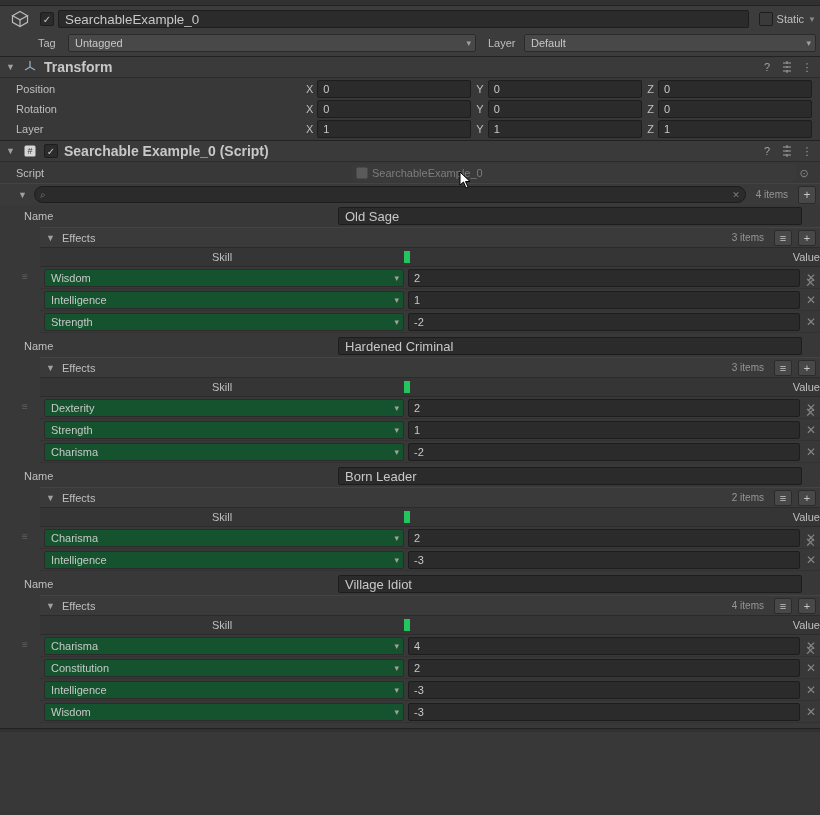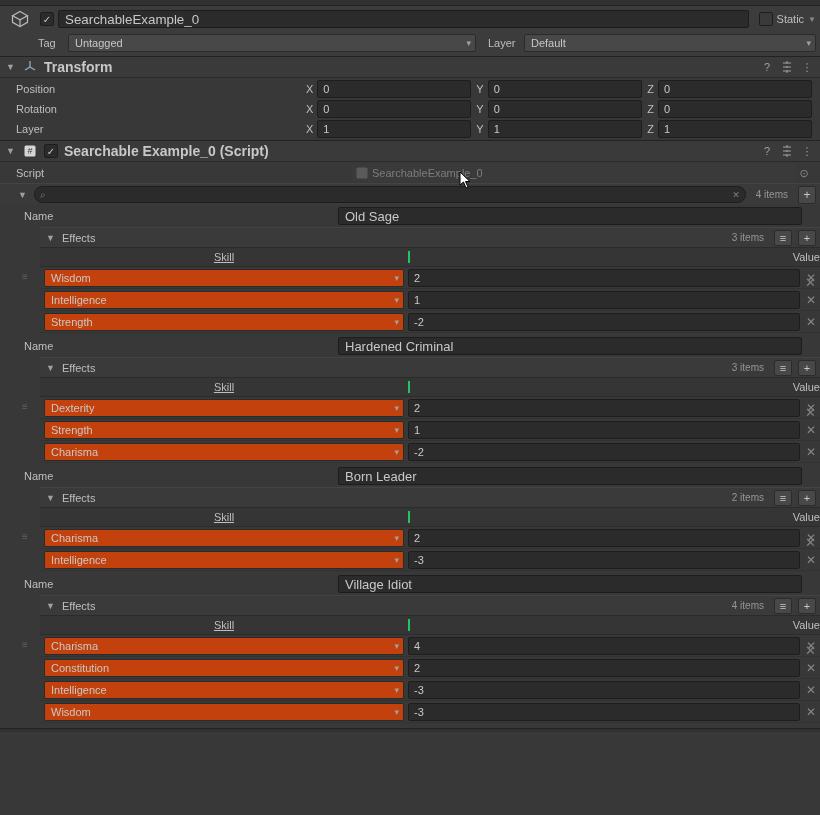--- a/index.html
+++ b/index.html
@@ -220,30 +220,30 @@
   }
   .effects-table{
     margin-left:40px;
   }
   .eff-head{
     display:flex;height:20px;align-items:center;
     background:#353535;
     border-top:1px solid #2b2b2b;
     border-bottom:1px solid #2b2b2b;
   }
-  .eff-head .c1{width:370px;text-align:center;border-right:2px solid #22c55e;text-decoration:underline;}
+  .eff-head .c1{width:370px;text-align:center;border-right:6px solid #22c55e;}
   .eff-head .c2{flex:1;text-align:right;}
   .eff-row{
     display:flex;align-items:center;height:22px;
     gap:4px;padding:1px 2px 1px 4px;
     border-bottom:1px solid #323232;
   }
   .sel{
     width:360px;height:18px;
-    background:#c2410c;border:1px solid #2b2b2b;border-radius:2px;
+    background:#14532d;border:1px solid #2b2b2b;border-radius:2px;
     color:#c8c8c8;padding:1px 16px 1px 6px;font-size:11px;
     position:relative;display:flex;align-items:center;
   }
   .sel::after{content:"▾";position:absolute;right:4px;font-size:9px;color:#a0a0a0;}
   .val-in{
     flex:1;height:18px;
     background:#2b2b2b;border:1px solid #1d1d1d;border-radius:2px;
     color:#c8c8c8;padding:1px 5px;font-size:11px;
   }
   .eff-x{

